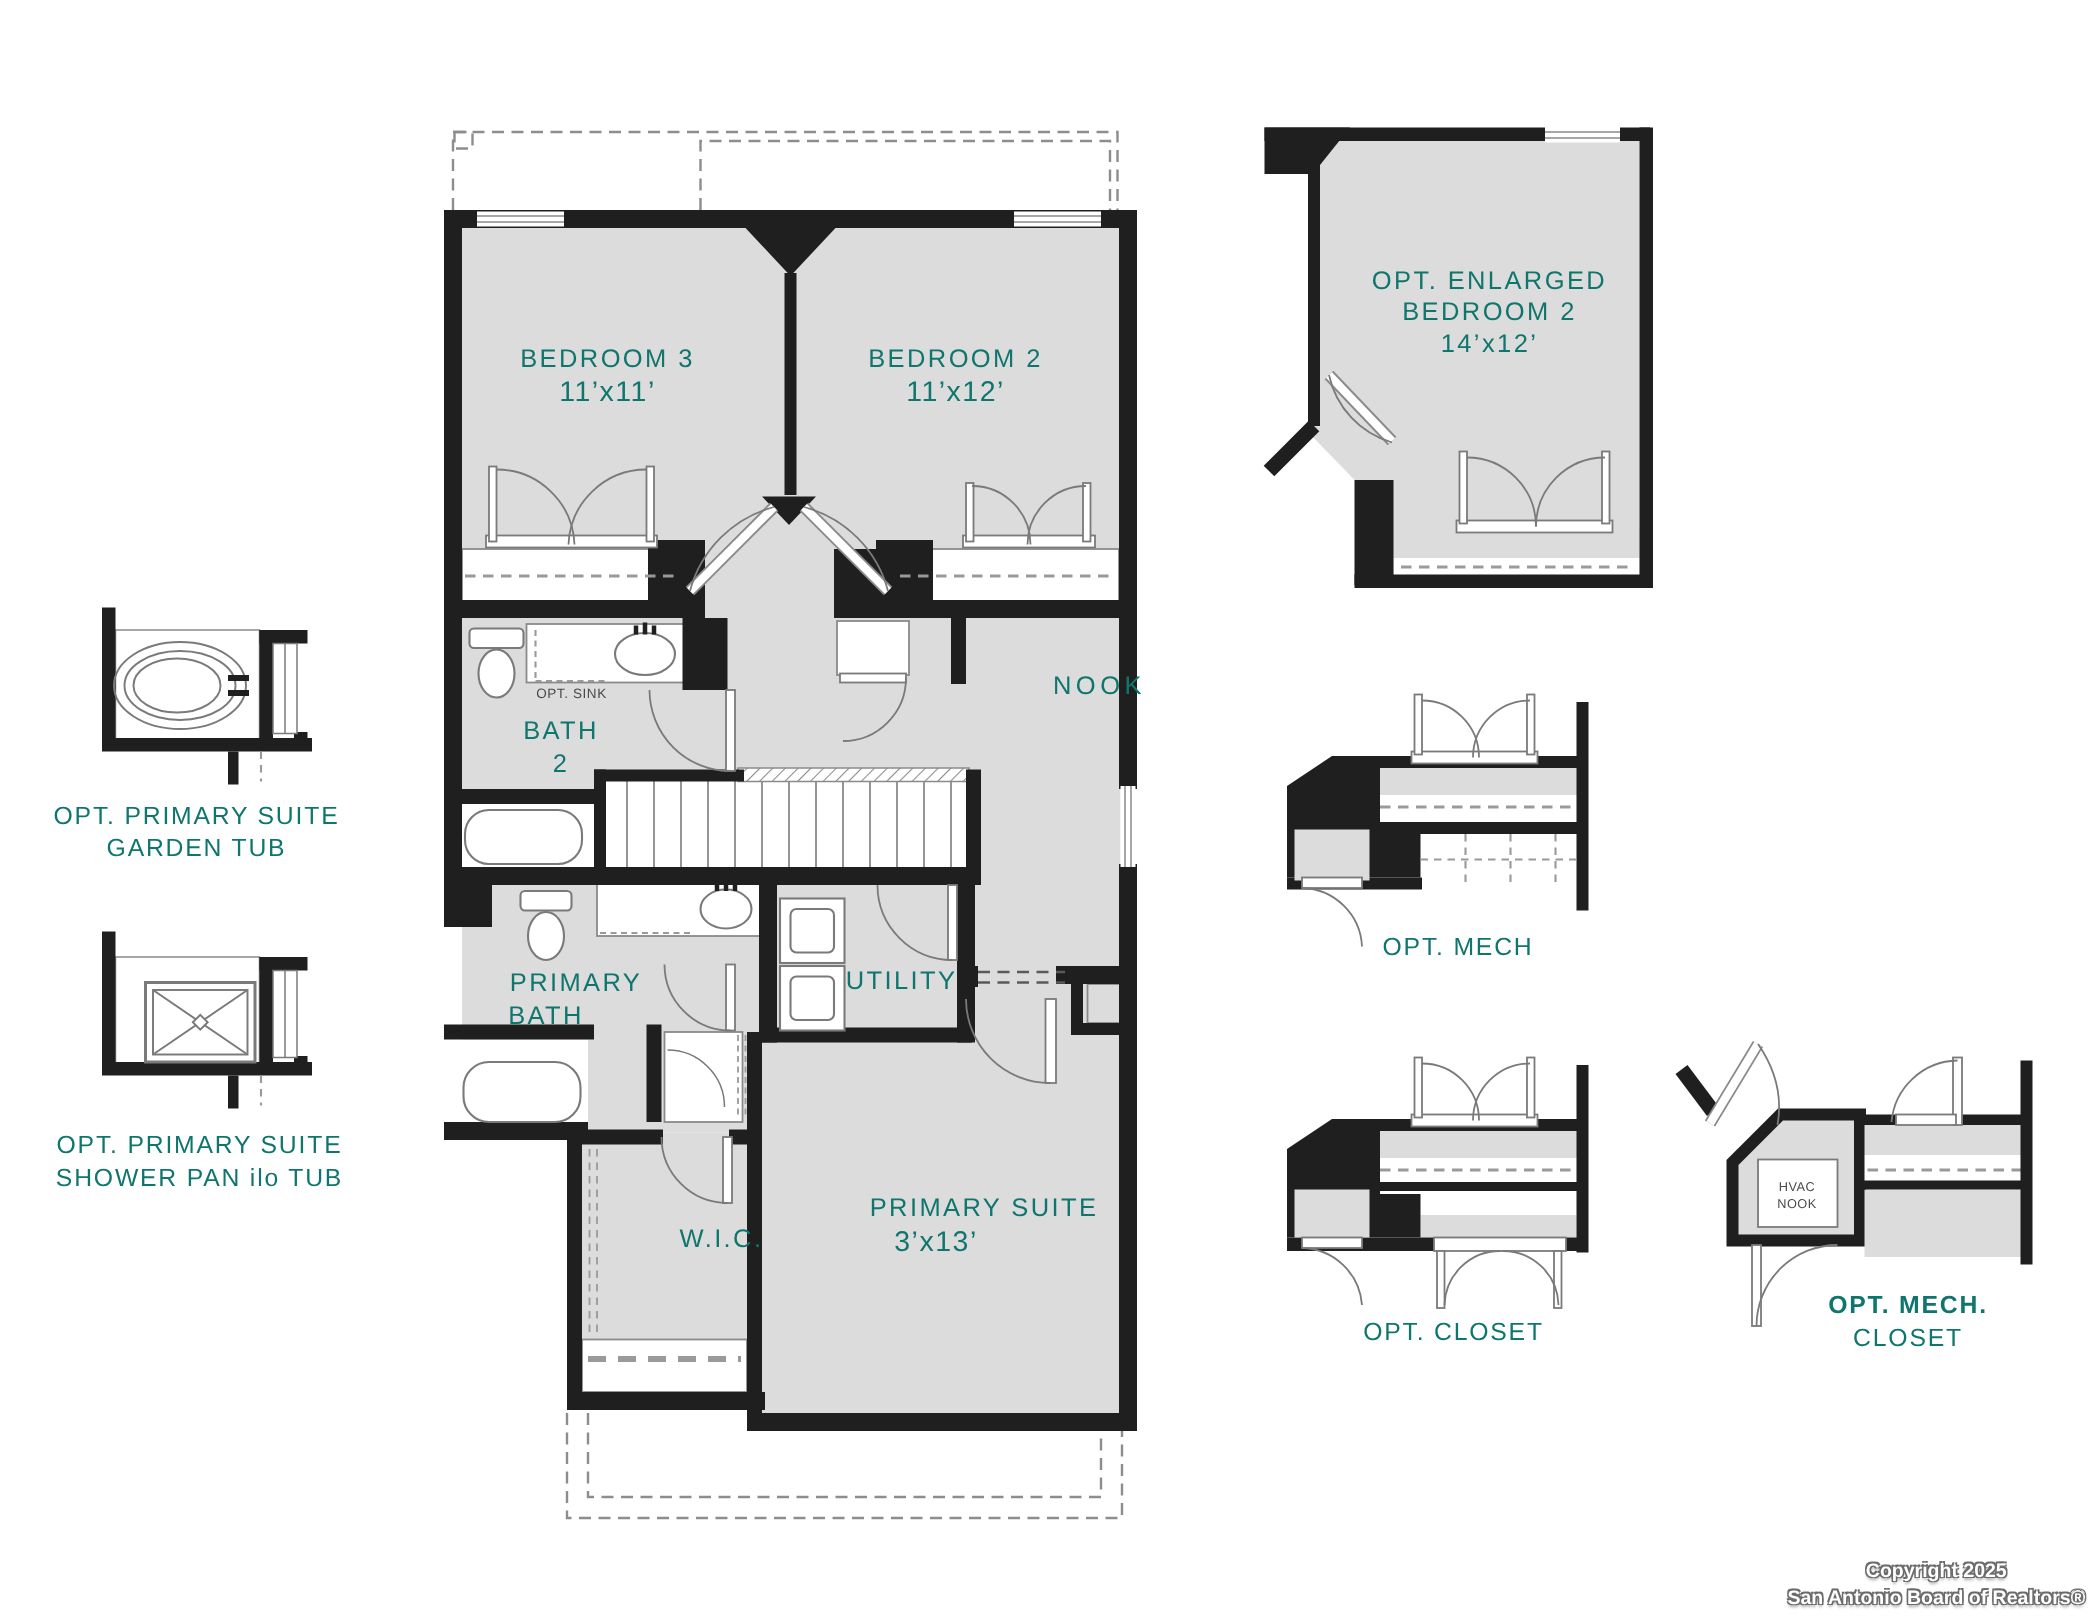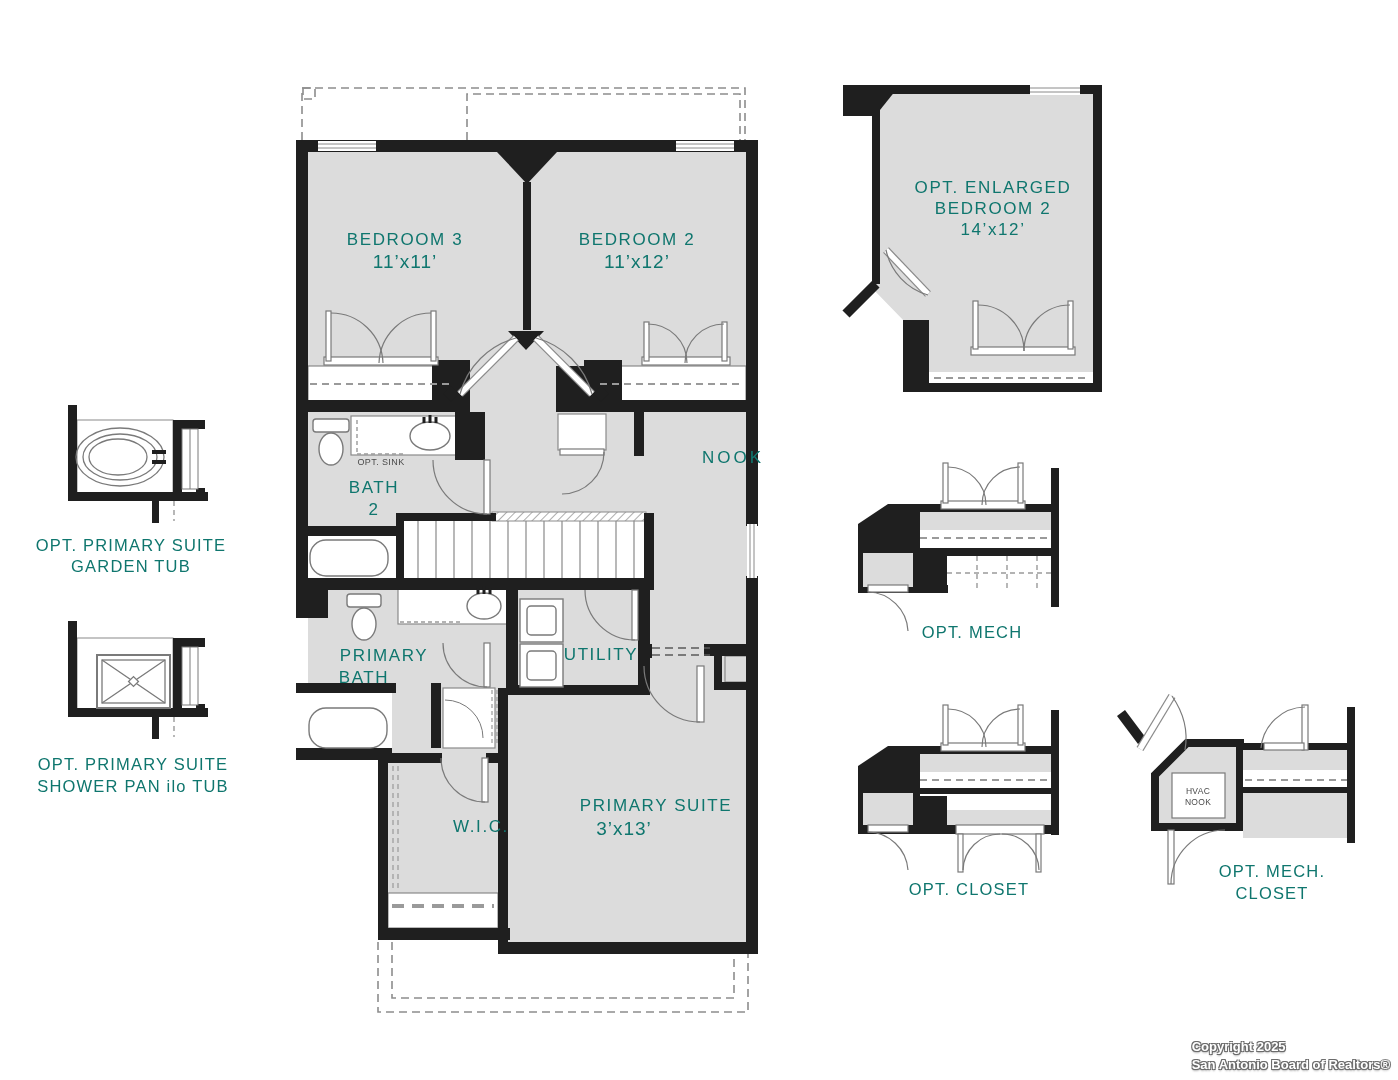--- a/index.html
+++ b/index.html
@@ -7,21 +7,21 @@
           font-family:"Liberation Sans", sans-serif;}
   #plan-svg{position:absolute;left:0;top:0;}
   .lbl{position:absolute;transform:translate(-50%,-50%);text-align:center;color:#0f766e;
        white-space:nowrap;pointer-events:none;}
   .room-name{font-size:17px;letter-spacing:1.6px;line-height:23px;}
   .room-dims{font-size:19px;letter-spacing:1px;line-height:24px;}
   .opt-name{font-size:16.5px;letter-spacing:1.2px;line-height:21px;}
   .tiny{font-size:9px;letter-spacing:.4px;color:#4a4a4a;}
   .hvac{font-size:8.5px;letter-spacing:.3px;color:#4a4a4a;line-height:10px;}
   .wide{letter-spacing:3px;margin-left:36px;}
-  #footer{position:absolute;right:8px;bottom:6px;text-align:left;font-weight:bold;
+  #footer{position:absolute;right:8px;bottom:6px;text-align:center;font-weight:bold;
           font-size:13px;line-height:18px;color:#ffffff;
           text-shadow:-1px -1px 0 #6b6b6b,1px -1px 0 #6b6b6b,-1px 1px 0 #6b6b6b,1px 1px 0 #6b6b6b,0 2px 2px rgba(0,0,0,.35);}
 </style>
 </head>
 <body>
 
 <div id="canvas">
 
 <svg id="plan-svg" width="1398" height="1080" viewBox="0 0 1398 1080" xmlns="http://www.w3.org/2000/svg">
   <defs>
@@ -408,21 +408,21 @@
   <div class="lbl opt-name" style="left:131px;top:545px;">OPT. PRIMARY SUITE</div>
   <div class="lbl opt-name" style="left:131px;top:566px;">GARDEN TUB</div>
 
   <div class="lbl opt-name" style="left:133px;top:764px;">OPT. PRIMARY SUITE</div>
   <div class="lbl opt-name" style="left:133px;top:786px;">SHOWER PAN ilo TUB</div>
 
   <div class="lbl opt-name" style="left:972px;top:632px;">OPT. MECH</div>
 
   <div class="lbl opt-name" style="left:969px;top:889px;">OPT. CLOSET</div>
 
-  <div class="lbl opt-name" style="left:1272px;top:871px;">OPT. MECH.</div>
+  <div class="lbl opt-name" style="left:1272px;top:871px;font-weight:bold;">OPT. MECH.</div>
   <div class="lbl opt-name" style="left:1272px;top:893px;">CLOSET</div>
 
   <div class="lbl hvac" style="left:1198px;top:791px;text-align:center;">HVAC</div>
   <div class="lbl hvac" style="left:1198px;top:802px;">NOOK</div>
 
   <div id="footer">
     <div>Copyright 2025</div>
     <div>San Antonio Board of Realtors®</div>
   </div>
 

